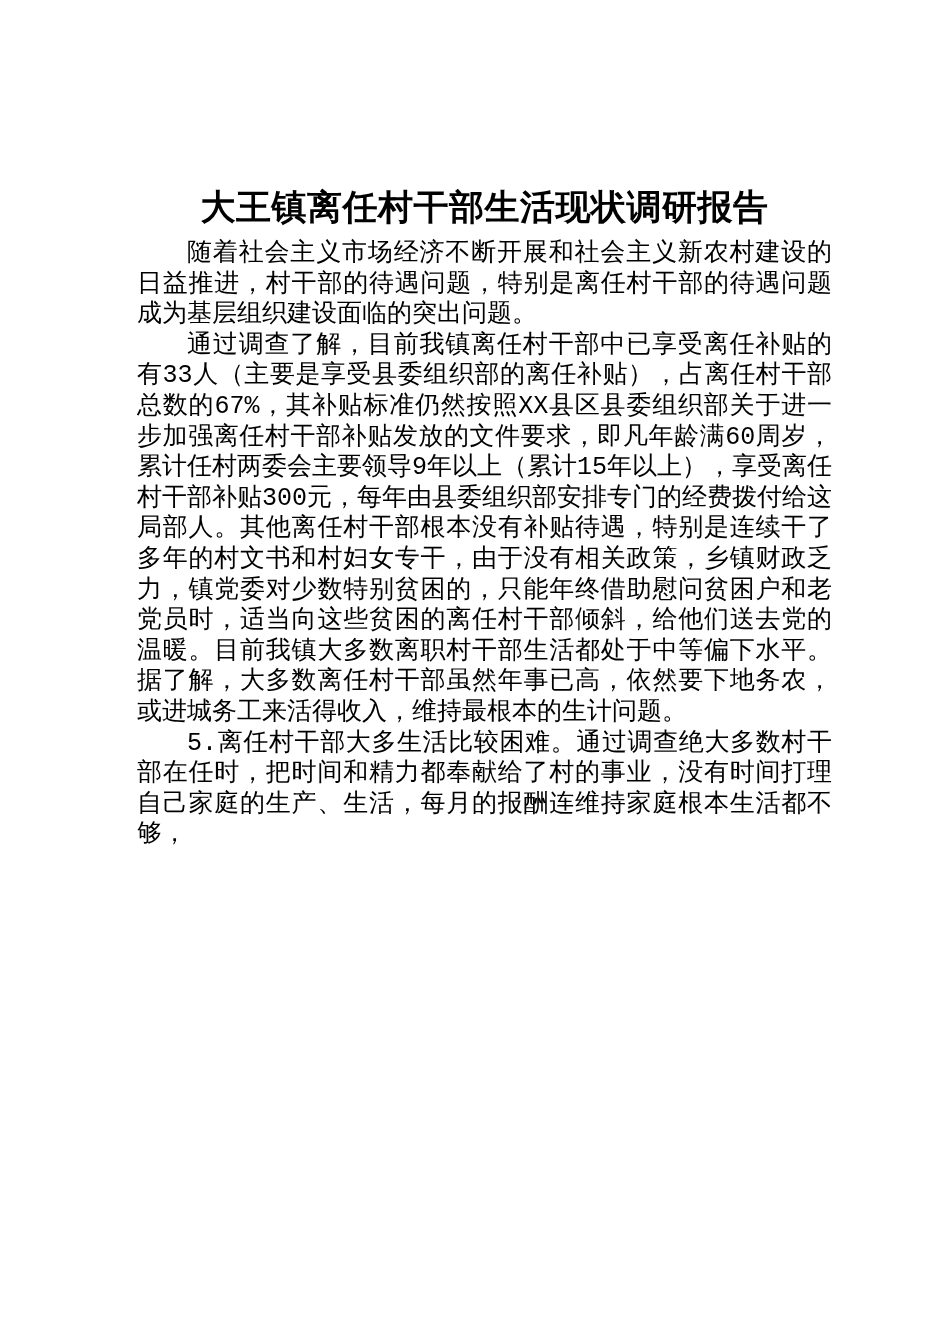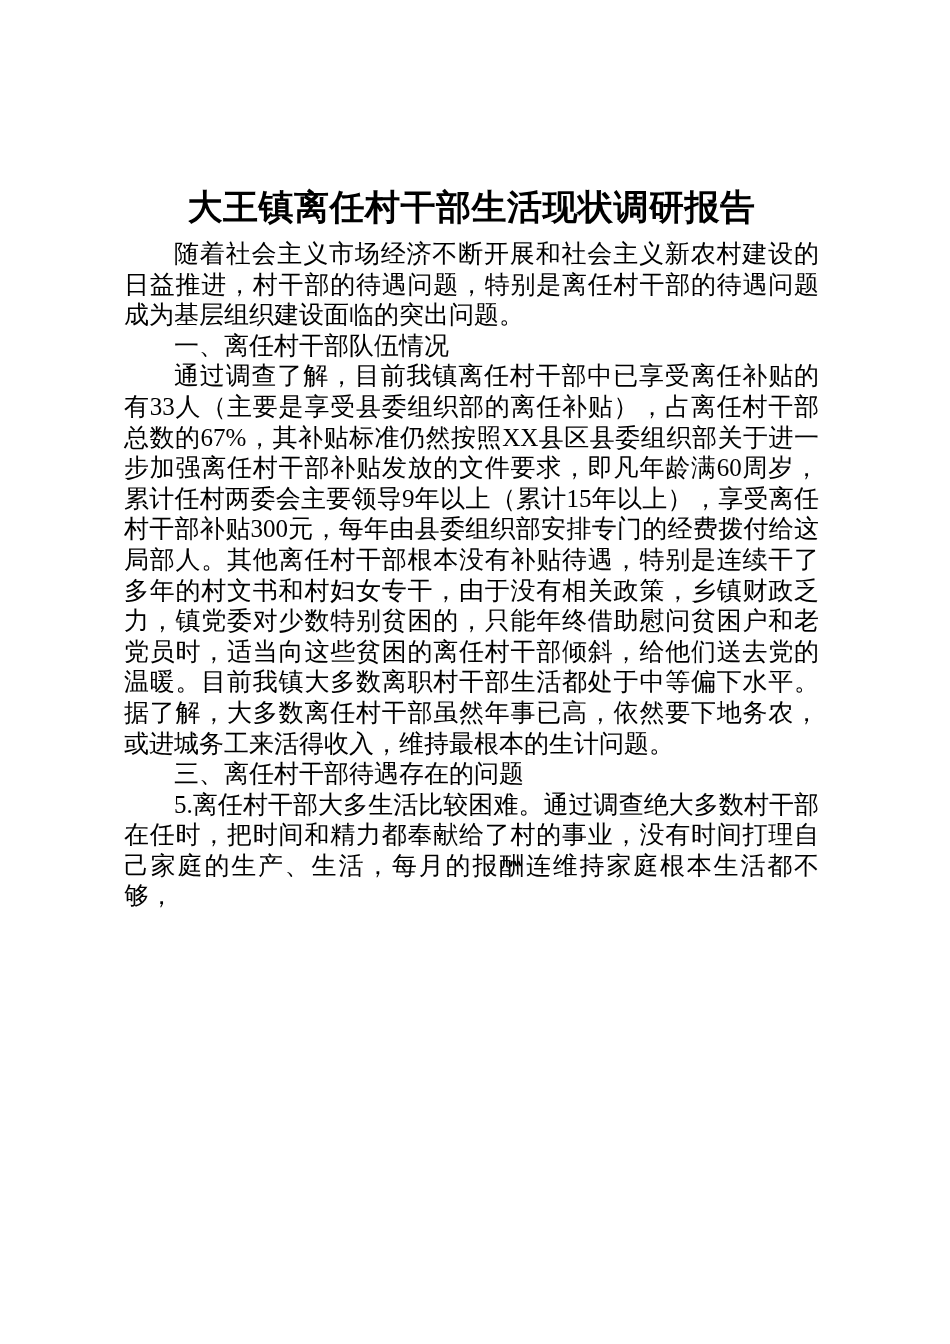--- a/index.html
+++ b/index.html
@@ -13,58 +13,56 @@
   }
   .page {
     position: relative;
     width: 950px;
     height: 1344px;
     background: #ffffff;
     overflow: hidden;
   }
   .content {
     position: absolute;
-    left: 124px;
+    left: 137px;
     top: 184px;
     width: 695px;
   }
   .doc-title {
     margin: 0 0 9px 0;
     font-size: 35px;
     line-height: 46px;
     font-weight: 700;
     text-align: center;
     letter-spacing: 0.5px;
     font-family: "Liberation Sans", sans-serif;
     color: #000000;
   }
   .body-para {
     margin: 0;
     font-size: 25px;
     line-height: 30.6px;
     text-align: justify;
     text-indent: 2em;
     color: #000000;
-    font-family: Liberation Serif, serif;
+    font-family: Liberation Mono, monospace;
     word-break: break-all;
   }
 </style>
 </head>
 <body>
 
 <div class="page">
   <div class="content">
     <h1 class="doc-title">大王镇离任村干部生活现状调研报告</h1>
 
     <p class="body-para">随着社会主义市场经济不断开展和社会主义新农村建设的日益推进，村干部的待遇问题，特别是离任村干部的待遇问题成为基层组织建设面临的突出问题。</p>
 
 
-    <p class="body-para">一、离任村干部队伍情况</p>
 
 
 
     <p class="body-para">通过调查了解，目前我镇离任村干部中已享受离任补贴的有33人（主要是享受县委组织部的离任补贴），占离任村干部总数的67%，其补贴标准仍然按照XX县区县委组织部关于进一步加强离任村干部补贴发放的文件要求，即凡年龄满60周岁，累计任村两委会主要领导9年以上（累计15年以上），享受离任村干部补贴300元，每年由县委组织部安排专门的经费拨付给这局部人。其他离任村干部根本没有补贴待遇，特别是连续干了多年的村文书和村妇女专干，由于没有相关政策，乡镇财政乏力，镇党委对少数特别贫困的，只能年终借助慰问贫困户和老党员时，适当向这些贫困的离任村干部倾斜，给他们送去党的温暖。目前我镇大多数离职村干部生活都处于中等偏下水平。据了解，大多数离任村干部虽然年事已高，依然要下地务农，或进城务工来活得收入，维持最根本的生计问题。</p>
 
-    <p class="body-para">三、离任村干部待遇存在的问题</p>
 
     <p class="body-para">5.离任村干部大多生活比较困难。通过调查绝大多数村干部在任时，把时间和精力都奉献给了村的事业，没有时间打理自己家庭的生产、生活，每月的报酬连维持家庭根本生活都不够，</p>
   </div>
 </div>
 
 </body></html>

